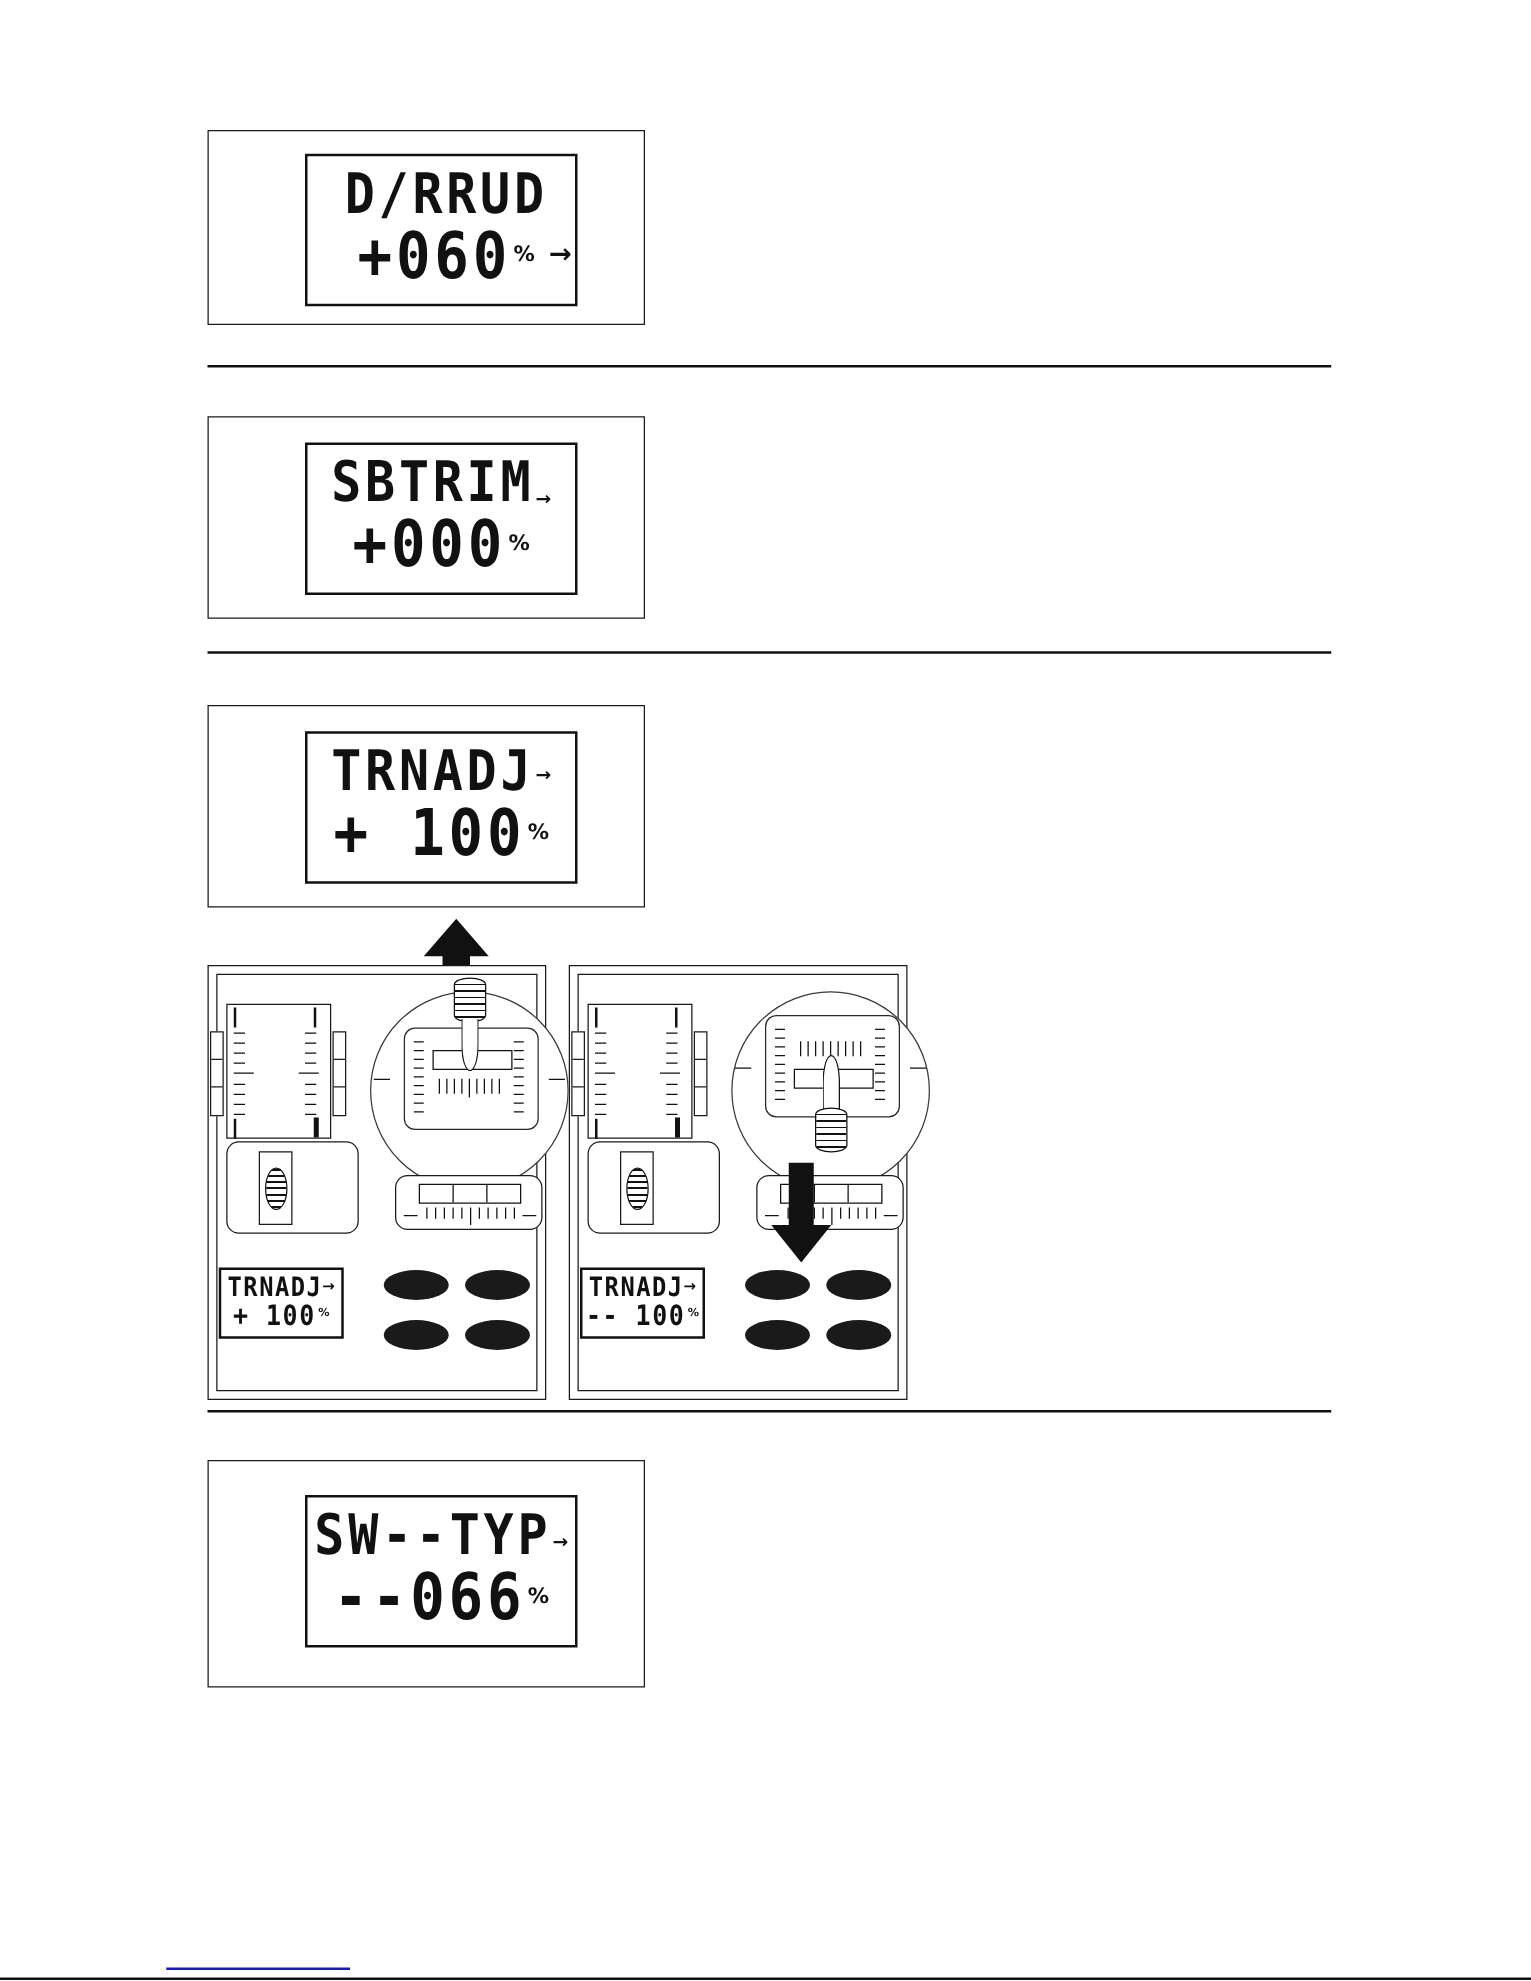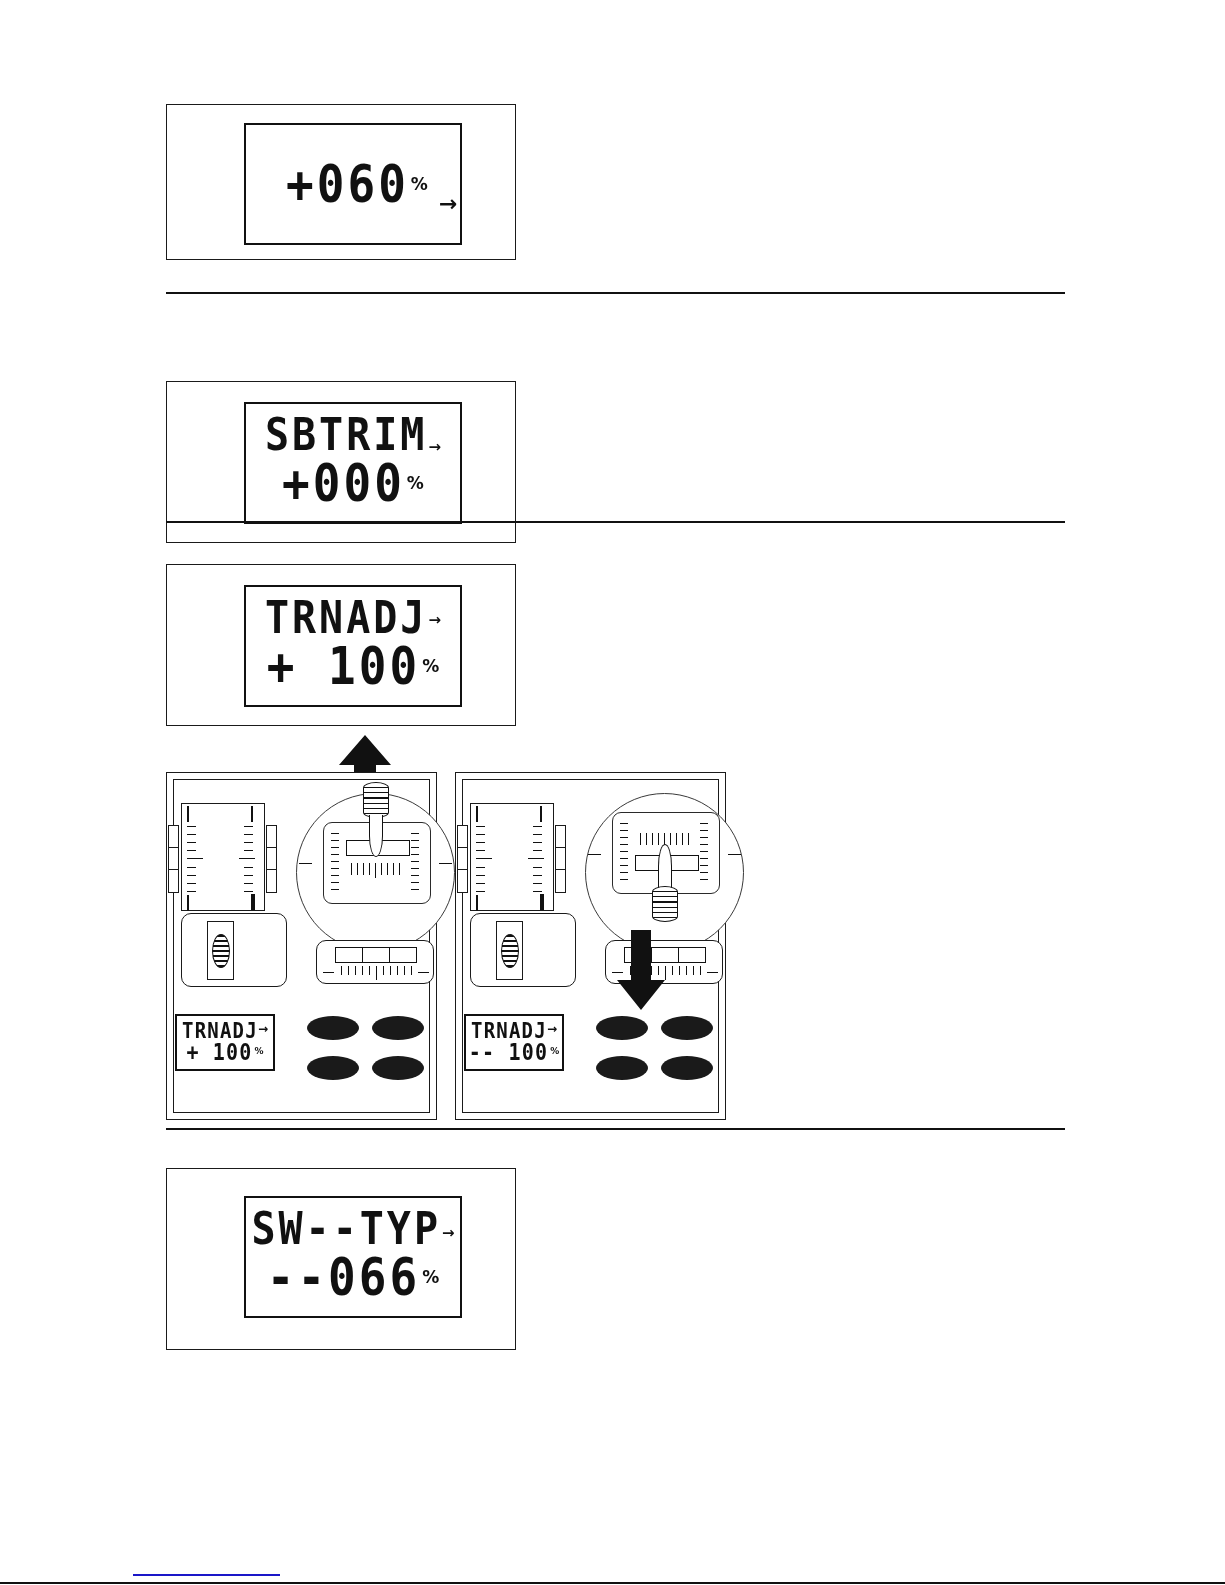--- a/index.html
+++ b/index.html
@@ -253,31 +253,34 @@
     border-top:2.5px solid #111;
   }
 </style>
 </head>
 <body>
 
 <div class="page">
 
   <div class="lcd-figure" style="left:166px;top:104px;width:350px;height:156px;">
     <div class="lcd-screen" style="left:77px;top:18px;width:218px;height:122px;">
+      <div class="lcd-line lcd-row1" style="padding-left:8px;">
+        <span class="seg">D/RRUD</span>
+      </div>
       <div class="lcd-line lcd-row2" style="margin-top:6px;padding-left:8px;">
         <span class="seg">+060</span>
         <span class="pct">%</span>
       </div>
     </div>
     <span class="arrow-glyph" style="position:absolute;left:272px;top:88px;">→</span>
   </div>
 
   <div class="divider" style="top:292px;"></div>
 
-  <div class="lcd-figure" style="left:166px;top:333px;width:350px;height:162px;margin-top:48px;">
+  <div class="lcd-figure" style="left:166px;top:333px;width:350px;height:162px;">
     <div class="lcd-screen" style="left:77px;top:20px;width:218px;height:122px;">
       <div class="lcd-line lcd-row1">
         <span class="seg">SBTRIM</span>
         <span class="arrow-glyph" style="font-size:15px;margin-left:1px;position:relative;top:-2px;">→</span>
       </div>
       <div class="lcd-line lcd-row2" style="margin-top:6px;">
         <span class="seg">+000</span>
         <span class="pct">%</span>
       </div>
     </div>

